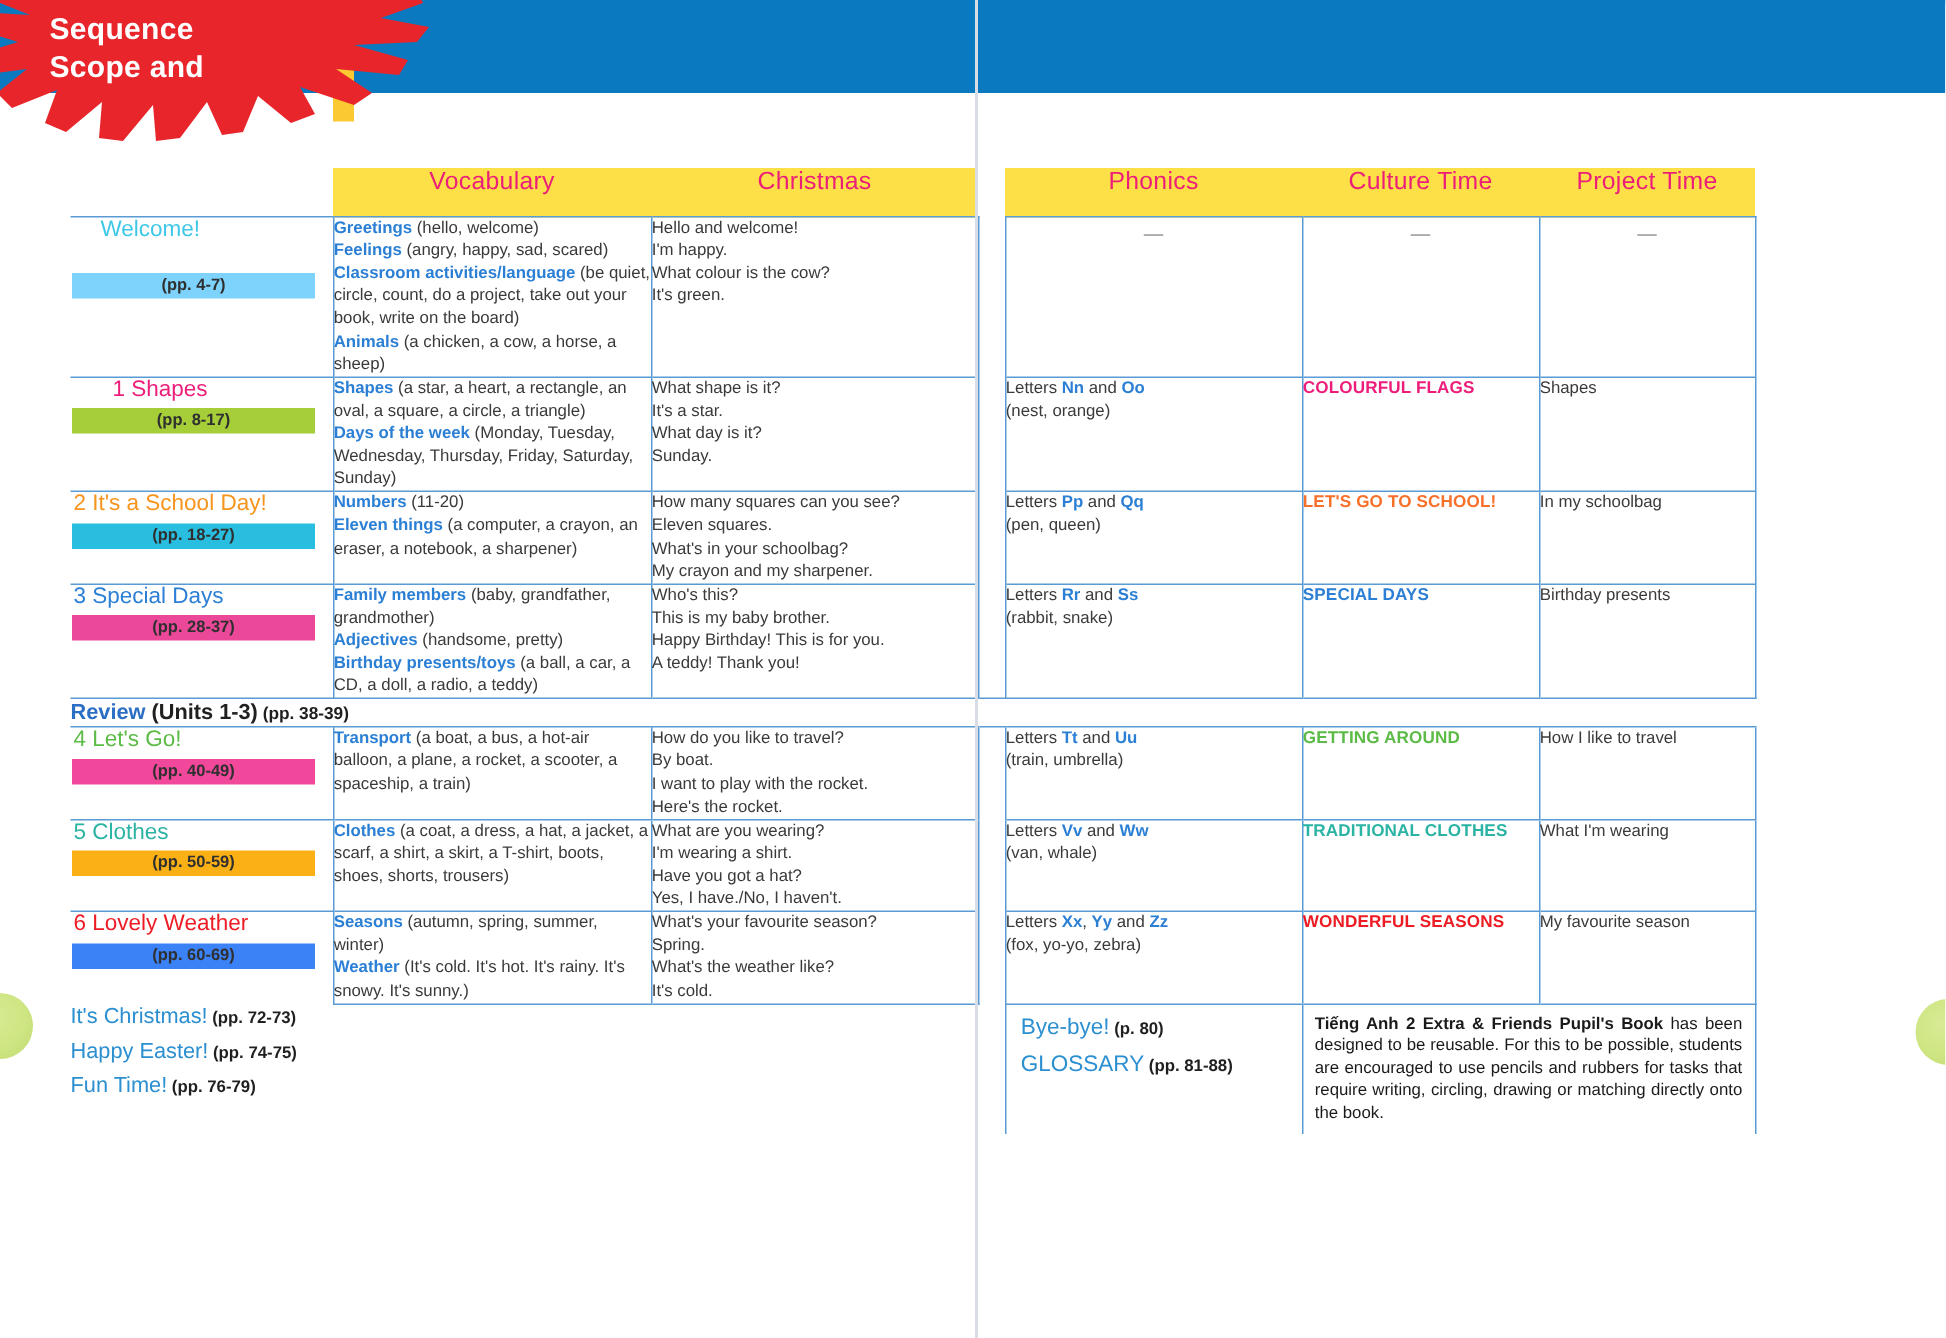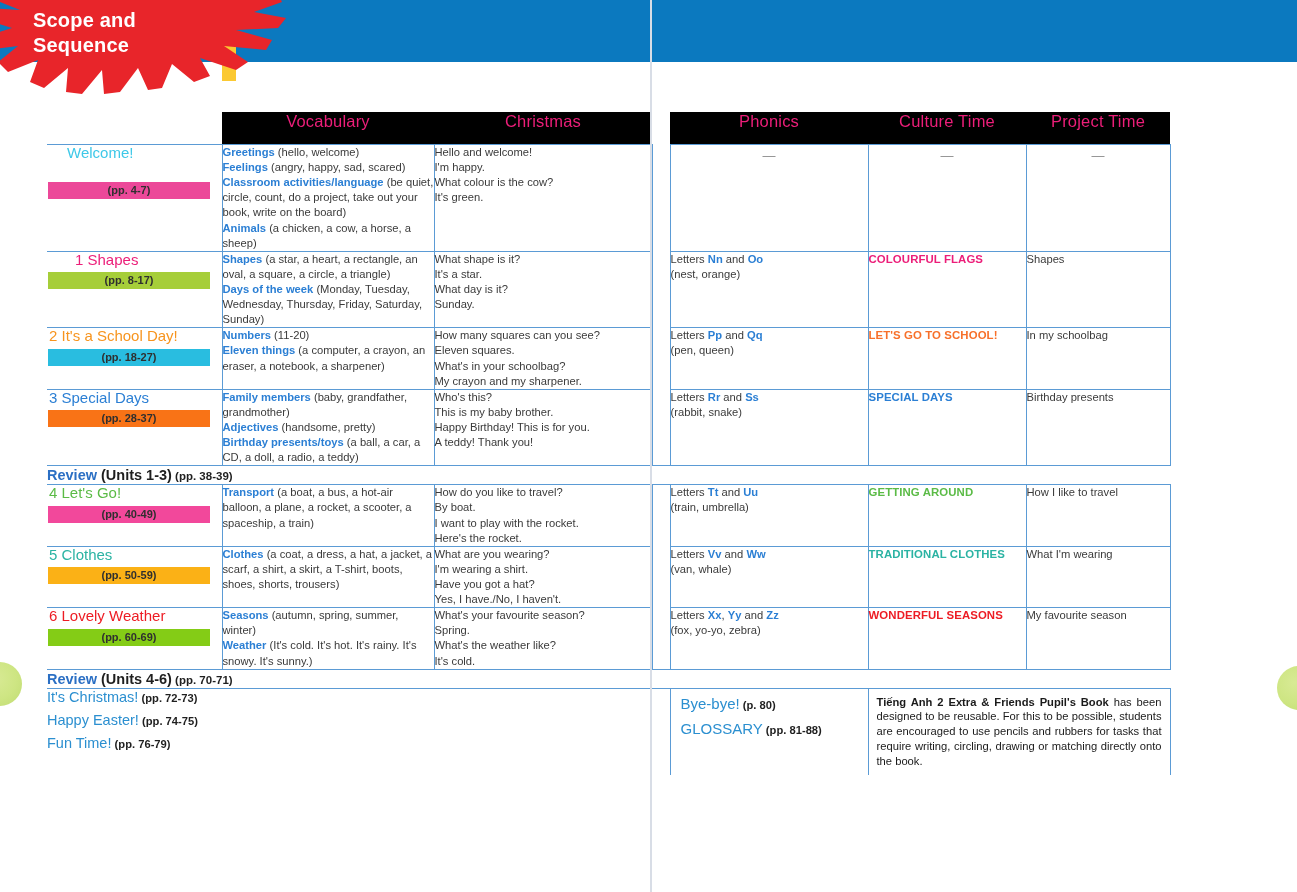--- a/index.html
+++ b/index.html
@@ -111,21 +111,21 @@
   .c-unit   { width: 175px; }
   .c-vocab  { width: 212px; }
   .c-struct { width: 218px; }
   .c-gap    { width: 18px; }
   .c-phon   { width: 198px; }
   .c-cult   { width: 158px; }
   .c-proj   { width: 144px; }
 
   
   th.hd {
-    background: #000000;
+    background: #fde047;
     color: #ec1e79;
     font-size: 16.5px;
     text-align: center;
     height: 32px;
     font-weight: normal;
     letter-spacing: .2px;
   }
   th.hd-blank { background: #ffffff; }
   th.hd-gap   { background: #ffffff; }
 
@@ -248,22 +248,22 @@
   <div class="splash">
     <svg viewBox="0 0 300 116" xmlns="http://www.w3.org/2000/svg" aria-hidden="true">
       <path fill="#e8252a" d="M2,4 L44,2 L60,14 L78,3 L120,6 L150,0 L200,4 L236,2 L262,10 L290,6
         L296,18 L268,28 L300,34 L292,44 L250,46 L286,56 L280,66 L238,62 L262,78 L250,86
         L214,74 L224,92 L208,98 L186,80 L176,104 L162,106 L152,84 L134,108 L118,110 L116,86
         L96,110 L80,108 L82,84 L58,104 L44,98 L52,76 L22,88 L12,78 L32,62 L0,66 L0,52
         L26,44 L0,36 L2,24 L34,26 L4,14 Z"></path>
     </svg>
   </div>
   <div class="splash-title">
+    <div>Sequence</div>
     <div>Scope and</div>
-    <div>Sequence</div>
   </div>
 
   <div class="circle-left"></div>
   <div class="circle-right"></div>
 
   <div class="gutter"></div>
 
   <div class="table-wrap">
     <table class="sts">
       <colgroup>
@@ -283,21 +283,21 @@
           <th class="hd-gap"></th>
           <th class="hd">Phonics</th>
           <th class="hd">Culture Time</th>
           <th class="hd">Project Time</th>
         </tr>
       </thead>
       <tbody id="tbody">
           <tr class="">
             <td class="unit-cell">
               <div class="unit-title" style="color:#3ec8e8;padding-left:18px;">Welcome!</div>
-              <span class="pagebar" style="background:#ec4899;margin-top:20px;">(pp. 4-7)</span>
+              <span class="pagebar" style="background:#7dd3fc;margin-top:20px;">(pp. 4-7)</span>
             </td>
             <td class="cell">
               <div><span class="vc-key">Greetings</span><span> (hello, welcome)</span></div>
               <div><span class="vc-key">Feelings</span><span> (angry, happy, sad, scared)</span></div>
               <div><span class="vc-key">Classroom activities/language</span><span> (be quiet, circle, count, do a project, take out your book, write on the board)</span></div>
               <div><span class="vc-key">Animals</span><span> (a chicken, a cow, a horse, a sheep)</span></div>
             </td>
             <td class="cell cell-last">
               <div>Hello and welcome!</div>
               <div>I'm happy.</div>
@@ -357,21 +357,21 @@
             <td class="cell">
               <div>Letters <span class="ph-key">Pp</span> and <span class="ph-key">Qq</span></div>
               <div>(pen, queen)</div>
             </td>
             <td class="cell"><span class="cult" style="color:#f7702a;">LET'S GO TO SCHOOL!</span></td>
             <td class="cell cell-last"><span>In my schoolbag</span></td>
           </tr>
           <tr class="rowend">
             <td class="unit-cell">
               <div class="unit-title" style="color:#2b7fd4;"><span class="unit-num">3</span> Special Days</div>
-              <span class="pagebar" style="background:#f97316;">(pp. 28-37)</span>
+              <span class="pagebar" style="background:#ec4899;">(pp. 28-37)</span>
             </td>
             <td class="cell">
               <div><span class="vc-key">Family members</span><span> (baby, grandfather, grandmother)</span></div>
               <div><span class="vc-key">Adjectives</span><span> (handsome, pretty)</span></div>
               <div><span class="vc-key">Birthday presents/toys</span><span> (a ball, a car, a CD, a doll, a radio, a teddy)</span></div>
             </td>
             <td class="cell cell-last">
               <div>Who's this?</div>
               <div>This is my baby brother.</div>
               <div>Happy Birthday! This is for you.</div>
@@ -430,44 +430,39 @@
             <td class="cell">
               <div>Letters <span class="ph-key">Vv</span> and <span class="ph-key">Ww</span></div>
               <div>(van, whale)</div>
             </td>
             <td class="cell"><span class="cult" style="color:#2bb3a3;">TRADITIONAL CLOTHES</span></td>
             <td class="cell cell-last"><span>What I'm wearing</span></td>
           </tr>
           <tr class="rowend">
             <td class="unit-cell">
               <div class="unit-title" style="color:#ed1c24;"><span class="unit-num">6</span> Lovely Weather</div>
-              <span class="pagebar" style="background:#84cc16;">(pp. 60-69)</span>
+              <span class="pagebar" style="background:#3b82f6;">(pp. 60-69)</span>
             </td>
             <td class="cell">
               <div><span class="vc-key">Seasons</span><span> (autumn, spring, summer, winter)</span></div>
               <div><span class="vc-key">Weather</span><span> (It's cold. It's hot. It's rainy. It's snowy. It's sunny.)</span></div>
             </td>
             <td class="cell cell-last">
               <div>What's your favourite season?</div>
               <div>Spring.</div>
               <div>What's the weather like?</div>
               <div>It's cold.</div>
             </td>
             <td class="gapcell"></td>
             <td class="cell">
               <div>Letters <span class="ph-key">Xx</span>, <span class="ph-key">Yy</span> and <span class="ph-key">Zz</span></div>
               <div>(fox, yo-yo, zebra)</div>
             </td>
             <td class="cell"><span class="cult" style="color:#ed1c24;">WONDERFUL SEASONS</span></td>
             <td class="cell cell-last"><span>My favourite season</span></td>
-          </tr>
-          <tr class="review-row">
-            <td colspan="3"><span class="review-text"><span class="review-lead">Review</span><span class="review-units"> (Units 4-6)</span><span class="review-pp"> (pp. 70-71)</span></span></td>
-            <td class="gapcell"></td>
-            <td colspan="3"></td>
           </tr>
           <tr class="extras">
             <td colspan="3">
               <div class="extra-line">It's Christmas!<span class="extra-pp"> (pp. 72-73)</span></div>
               <div class="extra-line">Happy Easter!<span class="extra-pp"> (pp. 74-75)</span></div>
               <div class="extra-line">Fun Time!<span class="extra-pp"> (pp. 76-79)</span></div>
             </td>
             <td class="gapcell"></td>
             <td class="bottom-cell-border" style="border-left:1.6px solid #5b9bd5;padding:6px 10px 6px 10px;text-align:center;">
               <div class="bye-line">Bye-bye!<span class="extra-pp"> (p. 80)</span></div>

